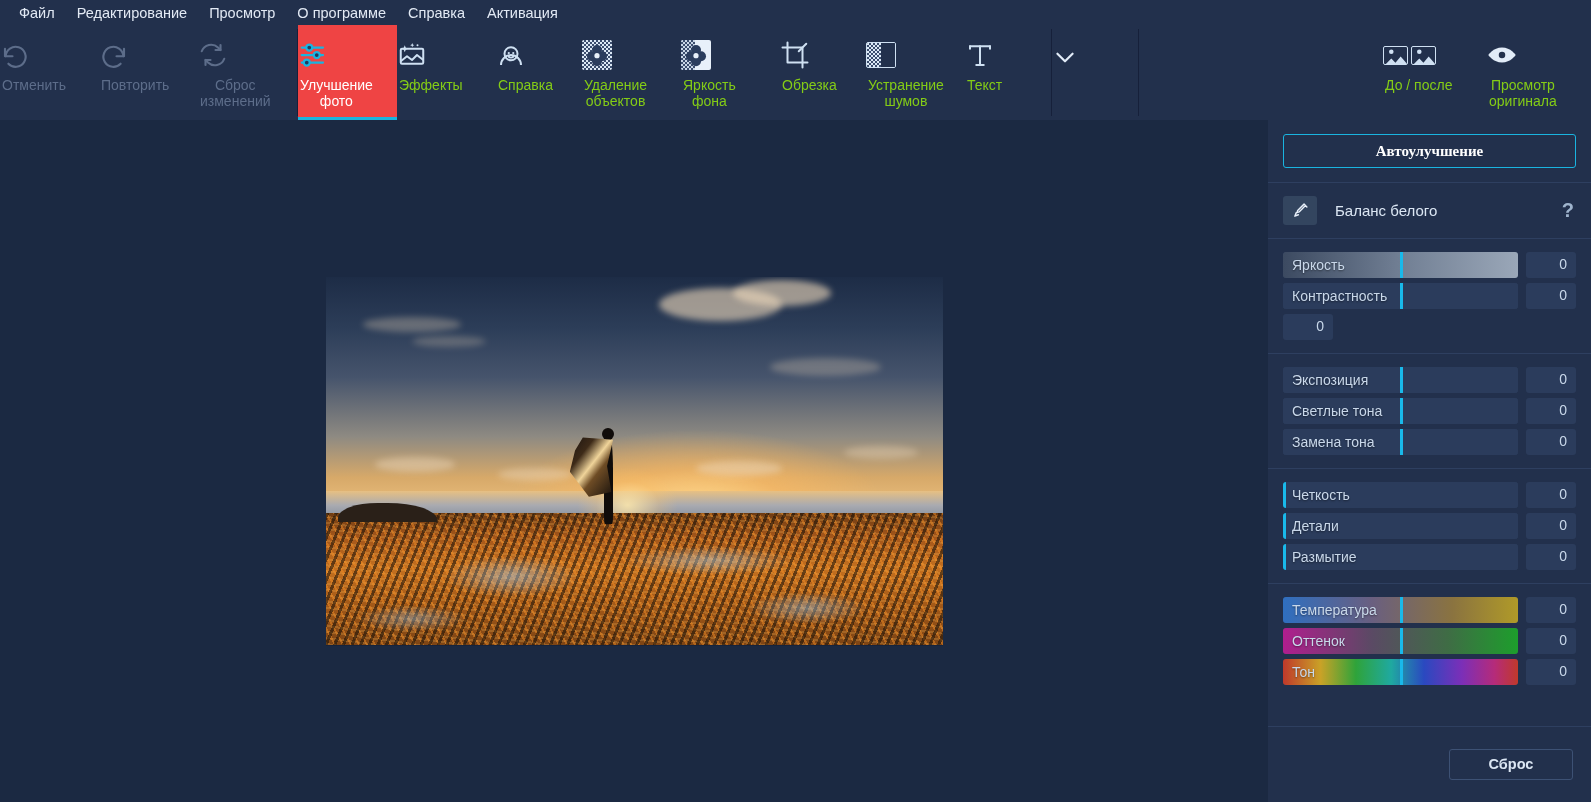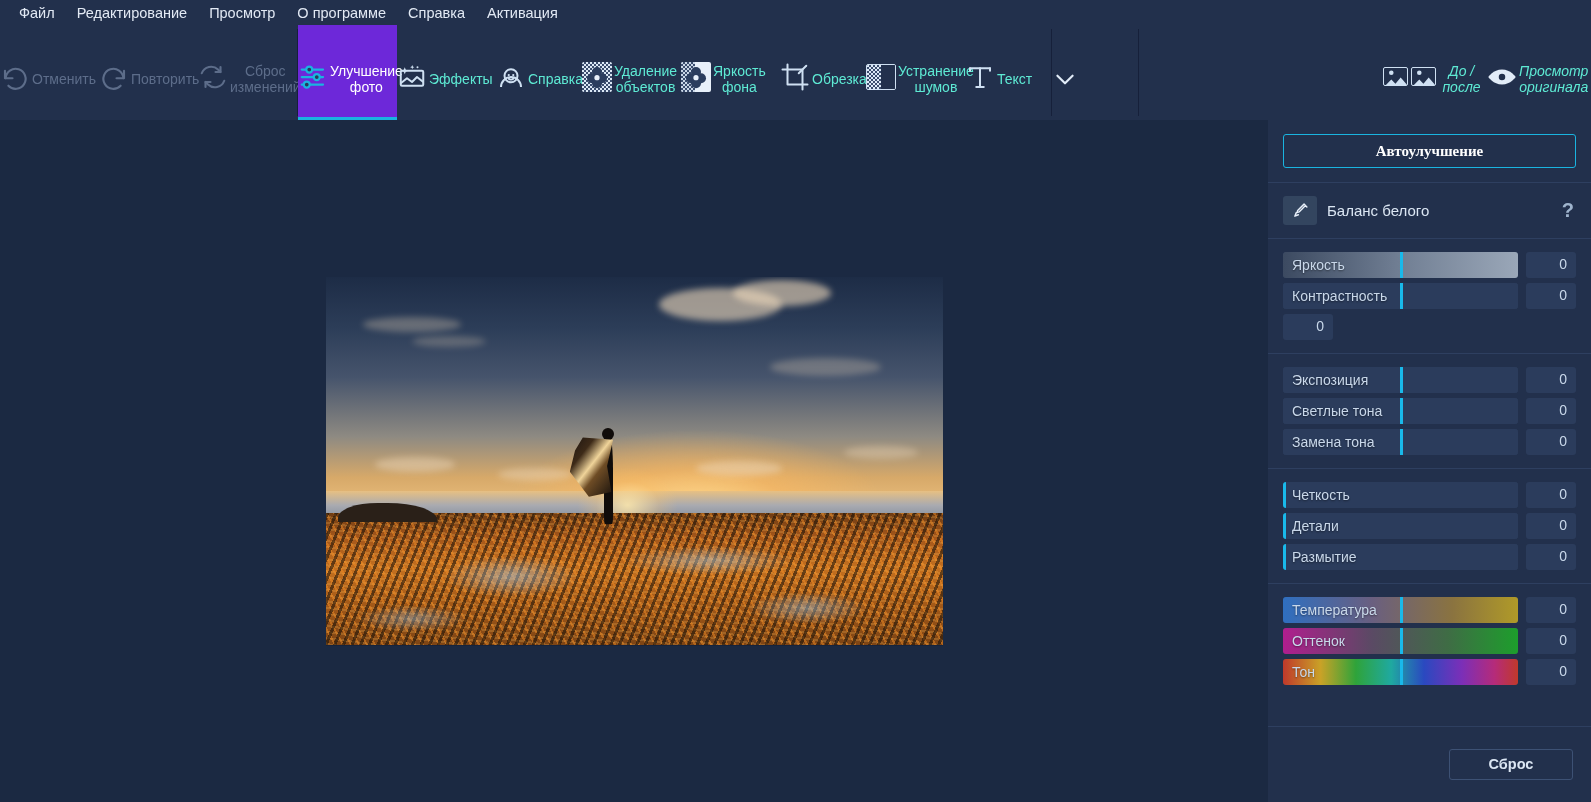--- a/index.html
+++ b/index.html
@@ -23,40 +23,40 @@
   }
 
   
   .toolbar {
     position: absolute; left: 0; top: 25px; width: 1591px; height: 95px;
     background: #22304c; display: flex; align-items: stretch;
   }
   .tgroup { display: flex; align-items: stretch; }
   .tsep { width: 1px; background: #16203a; margin: 4px 0; }
   .tool {
-    width: 99px; display: flex; flex-direction: row; align-items: center;
+    width: 99px; display: flex; flex-direction: column; align-items: flex-start;
     justify-content: flex-start; padding-top: 13px; position: relative;
     cursor: default;
   }
   .tool .ico {
     height: 34px; display: flex; align-items: center; justify-content: center;
     margin-bottom: 5px;
   }
   .tool .lbl {
-    color: #5eead4; font-size: 14px; line-height: 16px; text-align: center;
+    color: #84cc16; font-size: 14px; line-height: 16px; text-align: center;
     padding: 0 2px;
   }
   .tool.dim .lbl { color: #5d6d8a; }
   .tool.dim svg { stroke: #5d6d8a; }
-  .tool.active { background: #6d28d9; }
+  .tool.active { background: #ef4444; }
   .tool.active .underline {
     position: absolute; left: 0; right: 0; bottom: 0; height: 3px; background: #1ab4e0;
   }
   .tool.active .lbl { color: #ffffff; }
-  .tool.wide { width: 104px; font-style: italic; }
+  .tool.wide { width: 104px; }
   .tool.narrow { width: 86px; }
 
   .toolbar-right { margin-left: auto; display: flex; align-items: stretch; }
 
   
   .canvas {
     position: absolute; left: 0; top: 120px; width: 1268px; height: 682px;
     background: #1b2942; display: flex; align-items: center; justify-content: center;
   }
   .photo {
@@ -123,21 +123,21 @@
   .auto-btn {
     display: block; width: 100%; height: 34px; line-height: 32px;
     background: transparent; border: 1px solid #1ab4e0; border-radius: 3px;
     color: #ffffff; font-size: 15px; font-weight: bold; text-align: center;
     cursor: default;
   }
 
   .divider { height: 1px; background: #2e3f60; }
 
   .wb-row {
-    display: flex; align-items: center; gap: 10px; padding: 13px 15px;
+    display: flex; align-items: center; gap: 18px; padding: 13px 15px;
   }
   .wb-eyedrop {
     width: 34px; height: 29px; background: #33455f; border-radius: 3px;
     display: flex; align-items: center; justify-content: center; cursor: default;
   }
   .wb-label { color: #dbe6f3; font-size: 15px; flex: 1; }
   .wb-help {
     color: #9fb4cd; font-size: 20px; font-weight: bold; cursor: default;
     padding-right: 2px;
   }

